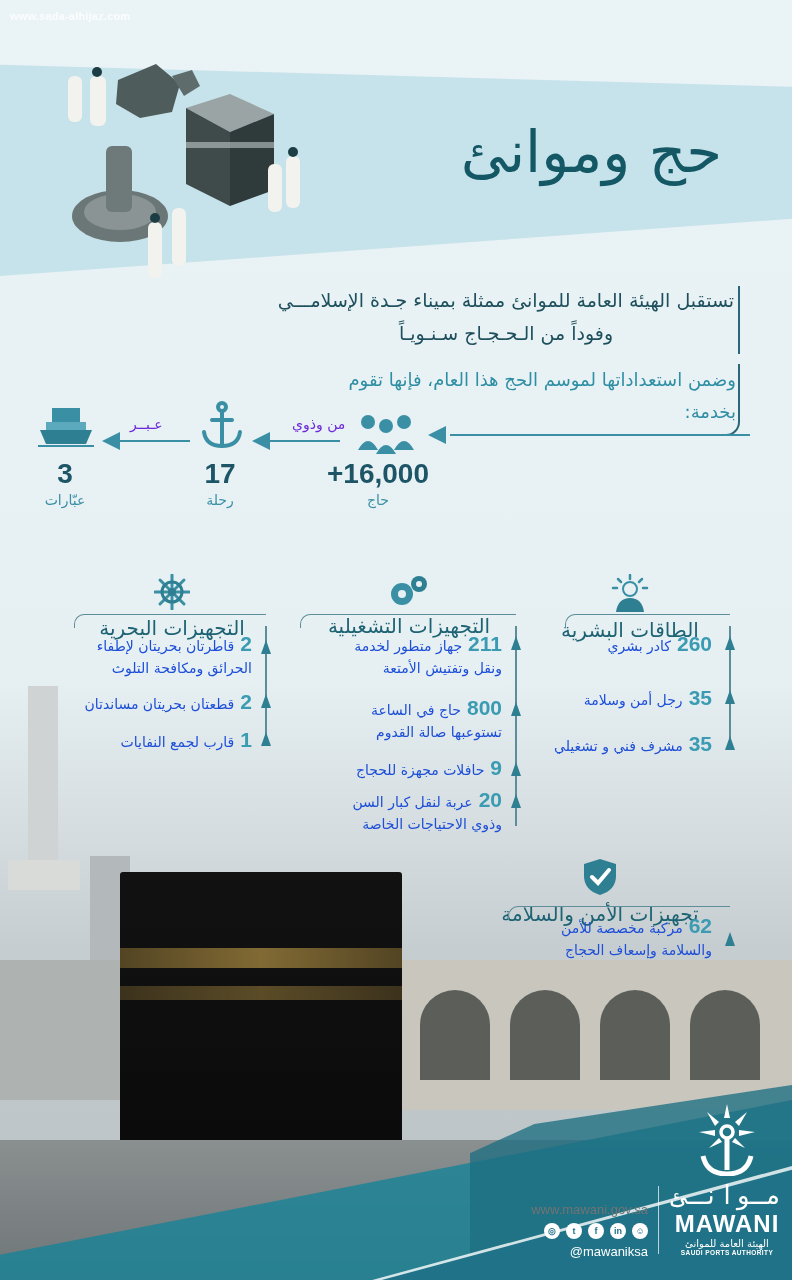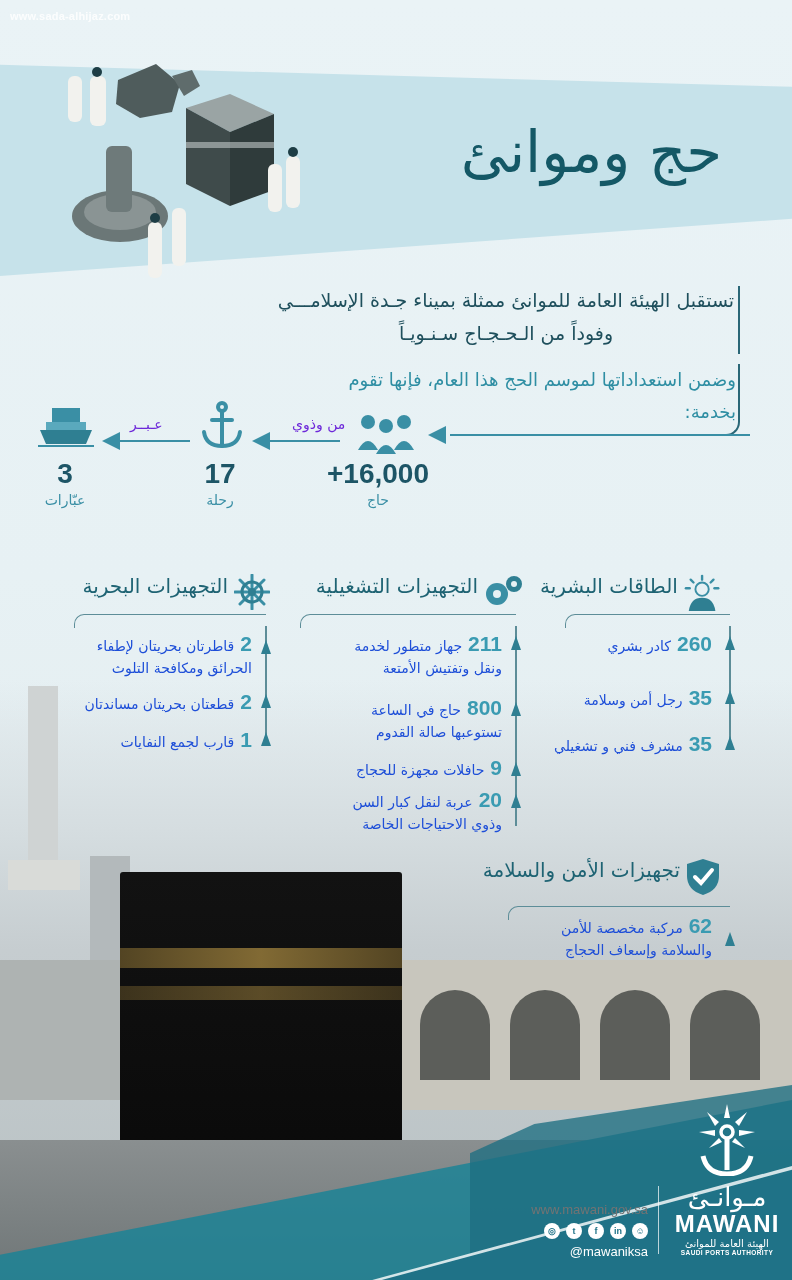--- a/index.html
+++ b/index.html
@@ -50,21 +50,21 @@
   }
   .flow-label { position: absolute; font-size: 14px; color: #6d28d9; direction: rtl; }
 
   .stat { position: absolute; text-align: center; }
   .stat-value { font-family: "Liberation Sans", sans-serif; font-weight: bold; font-size: 28px; color: #1d5566; }
   .stat-label { font-size: 14px; color: #3a8fa5; margin-top: 2px; direction: rtl; }
   .stat-icon { position: absolute; }
 
   
   .section { position: absolute; direction: rtl; }
-  .section-head { display: flex; align-items: flex-start; gap: 6px; }
+  .section-head { display: flex; align-items: center; gap: 6px; flex-direction: column; }
   .section-title { font-size: 20px; color: #1e6373; white-space: nowrap; }
   .section-rule {
     position: absolute; height: 14px;
     border-top: 1.5px solid #5d8d98; border-left: 1.5px solid #5d8d98; border-top-left-radius: 10px;
   }
   .section-vline { position: absolute; width: 1.5px; background: #5d8d98; }
   .item { position: absolute; direction: rtl; text-align: right; }
   .item-num { font-family: "Liberation Sans", sans-serif; font-weight: bold; font-size: 21px; color: #3a9bb2; margin-left: 6px; }
   .item-text { font-size: 14px; color: #1d4ed8; line-height: 22px; }
   .marker {
@@ -113,21 +113,21 @@
   .footer-url { font-family: "Liberation Sans", sans-serif; font-size: 13px; color: #737373; }
   .social-row { display: flex; gap: 6px; justify-content: flex-end; margin-top: 6px; }
   .social {
     width: 16px; height: 16px; border-radius: 50%; background: #ffffff;
     color: #1f7287; font-family: "Liberation Sans", sans-serif; font-size: 9px; font-weight: bold;
     display: flex; align-items: center; justify-content: center;
   }
   .footer-handle { font-family: "Liberation Sans", sans-serif; font-size: 13px; color: #ffffff; margin-top: 5px; }
   .footer-divider { position: absolute; left: 658px; top: 1186px; width: 1px; height: 68px; background: rgba(255,255,255,.7); }
   .logo-block { position: absolute; left: 668px; top: 1104px; width: 118px; text-align: center; color: #ffffff; }
-  .logo-ar { font-size: 26px; direction: rtl; line-height: 30px; margin-top: 2px; }
+  .logo-ar { font-size: 26px; direction: rtl; line-height: 30px; margin-top: 2px; font-family: Liberation Mono, monospace; }
   .logo-en { font-family: "Liberation Sans", sans-serif; font-weight: bold; font-size: 24px; letter-spacing: 1px; line-height: 24px; }
   .logo-sub-ar { font-size: 10px; direction: rtl; margin-top: 2px; }
   .logo-sub-en { font-family: "Liberation Sans", sans-serif; font-size: 6.5px; font-weight: bold; letter-spacing: .4px; }
 </style>
 </head>
 <body>
 
 <div class="watermark">www.sada-alhijaz.com</div>
 
 <div class="hero-band"></div>

